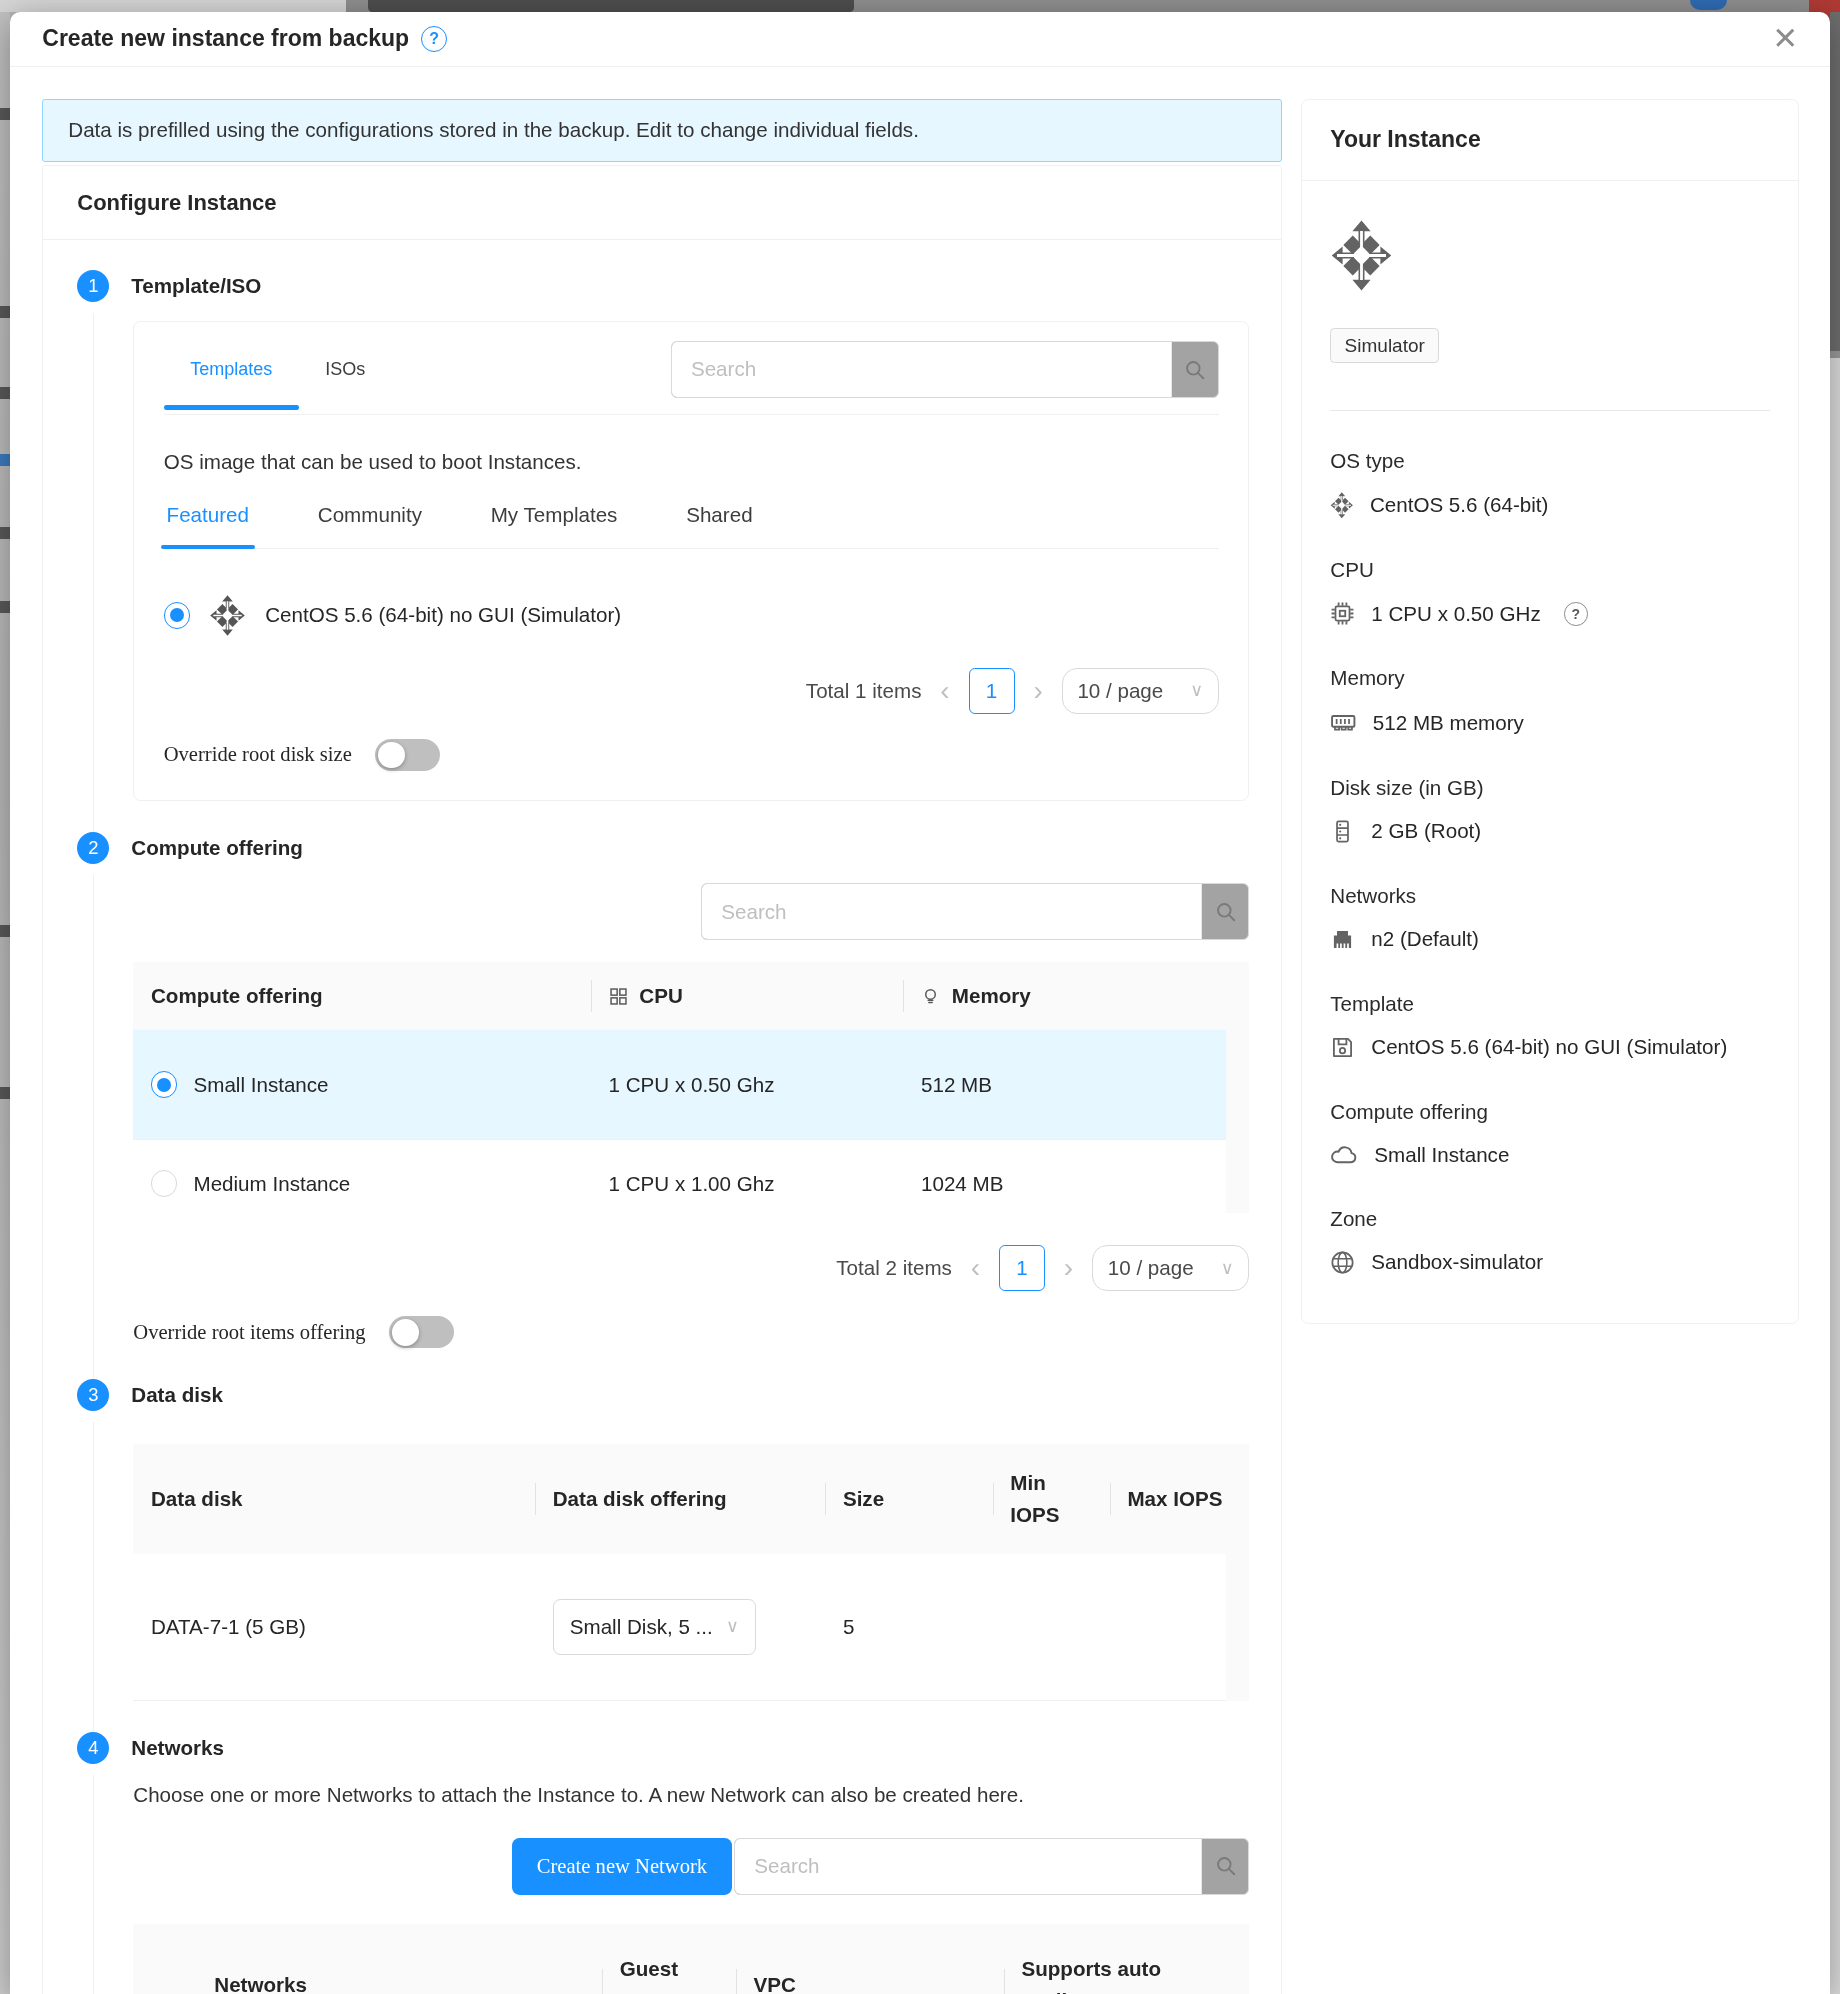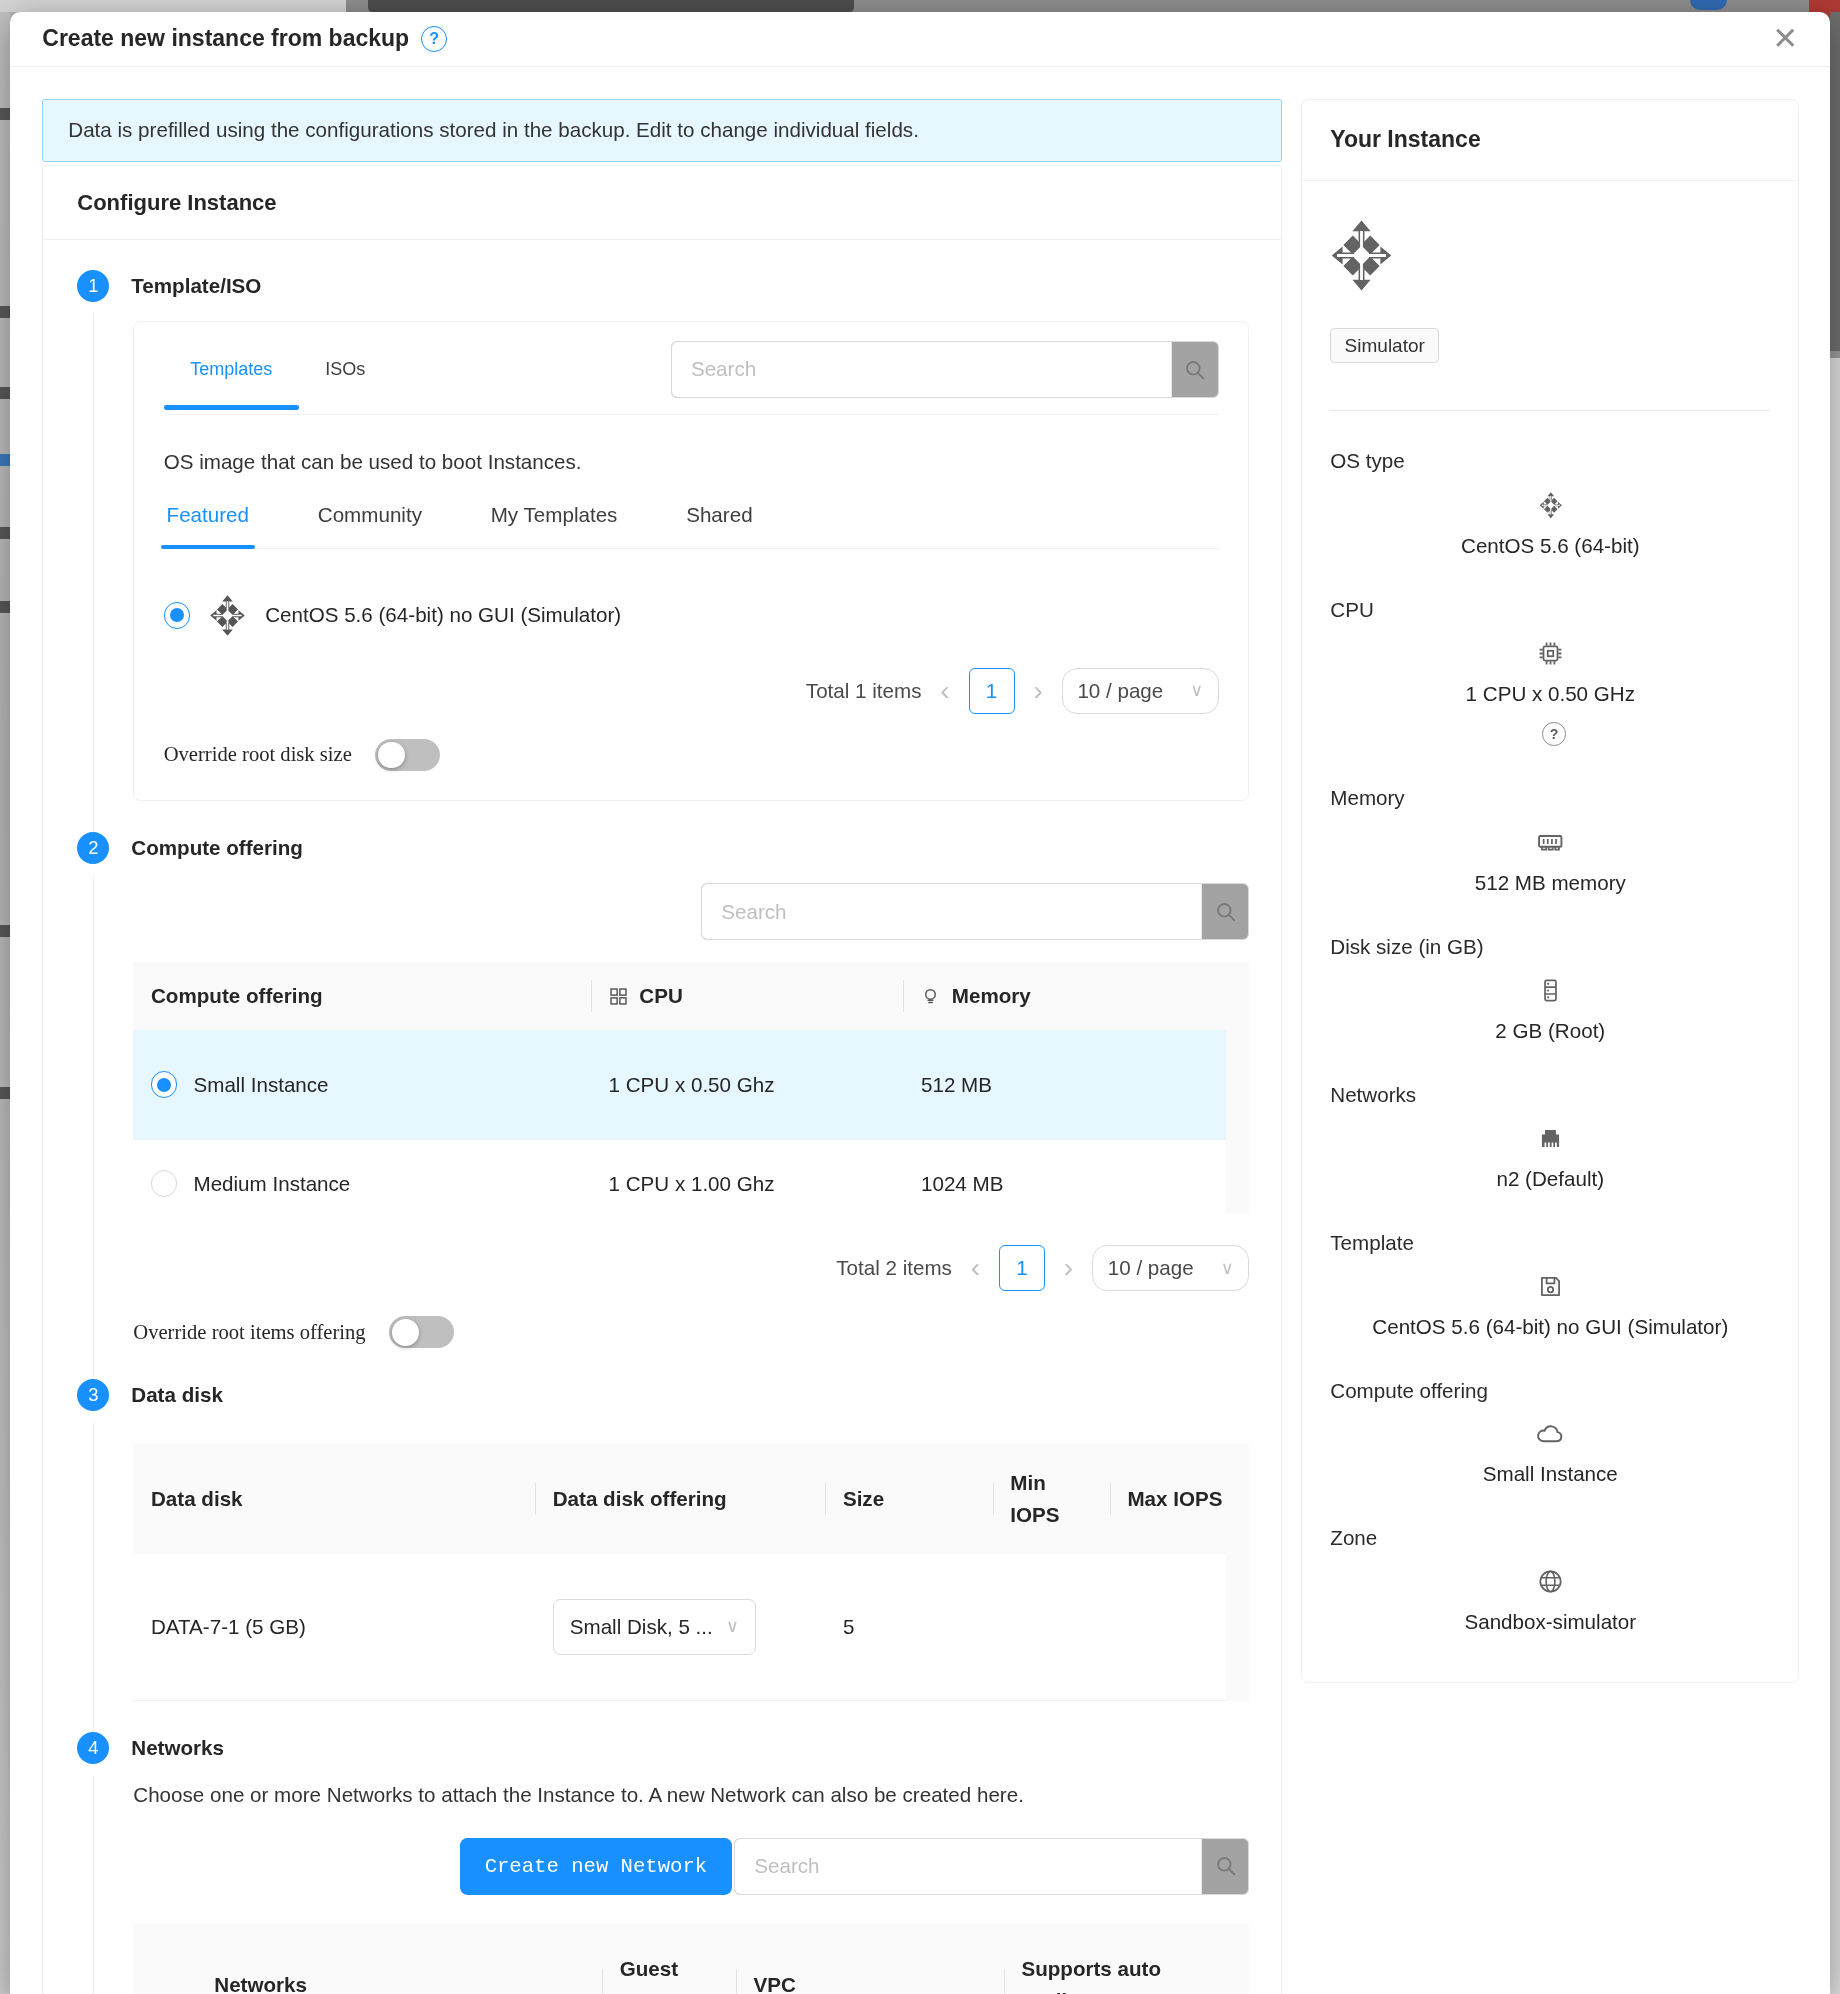--- a/index.html
+++ b/index.html
@@ -122,39 +122,39 @@
   .dd-head .cell { padding-top:17.7px; padding-bottom:17.7px; line-height:1.55; min-height:110px; }
   .dd-row { height:147px; }
   .select-ctl { height:56px; min-width:200px; border:0.7px solid #d9d9d9; border-radius:7.4px; background:#fff;
                 display:flex; align-items:center; justify-content:space-between; gap:13.3px; padding:13px 16px; font-size:20.6px; cursor:pointer; }
   .select-ctl .dn { color:#bfbfbf; font-size:17.7px; }
 
   
   .net-desc { font-size:20.6px; margin:4.4px 0 31px; color:#333; }
   .net-actions { display:flex; justify-content:flex-end; margin-bottom:29.4px; }
   .btn-primary { height:57px; background:#1890ff; color:#fff; border:none; border-radius:7.4px; font-size:20.6px;
-                 font-family:Liberation Mono, monospace; padding:0 25px; margin-right:2.2px; cursor:pointer; }
+                 font-family:Liberation Serif, serif; padding:0 25px; margin-right:2.2px; cursor:pointer; }
   .n-name { flex:0 0 42%; }
   .n-guest{ flex:0 0 12%; }
   .n-vpc  { flex:0 0 24%; }
   .n-auto { flex:1 1 auto; }
   .net-head .cell { padding-top:19px; padding-bottom:19px; line-height:1.55; min-height:122px; }
   .net-head .n-name { padding-left:81px; }
 
   
   .inst-card { border:0.7px solid #f0f0f0; border-radius:7.4px; background:#fff; }
   .inst-head { padding:26.5px 28px; font-size:23px; font-weight:600; border-bottom:0.7px solid #f0f0f0; }
   .inst-body { padding:10.3px 28px 41px; }
   .inst-logo { margin-top:29.4px; color:#636363; }
   .inst-tag  { display:inline-block; margin-top:34px; padding:5.2px 13.3px; border:0.7px solid #d9d9d9; background:#fafafa;
                border-radius:4.4px; font-size:19px; color:#333; }
   .inst-hr { border:none; border-top:0.7px solid #e8e8e8; margin:47px 0 38px; }
   .inst-sec { margin-bottom:40px; }
   .inst-label { font-size:20.6px; color:#2b2b2b; margin-bottom:19px; }
-  .inst-value { display:flex; align-items:center; gap:16px; font-size:20.6px; color:#262626;flex-direction:column; }
+  .inst-value { display:flex; align-items:center; gap:16px; font-size:20.6px; color:#262626; }
   .inst-value .ic { color:#636363; flex:0 0 auto; display:flex; }
   .q-badge { display:inline-flex; align-items:center; justify-content:center; width:23.6px; height:23.6px; margin-left:7.4px;
              border:1.5px solid #8c8c8c; border-radius:50%; color:#595959; font-size:14px; font-weight:600; }
 
   .icon { display:inline-flex; }
   svg { display:block; }
 </style>
 </head>
 <body>
 

